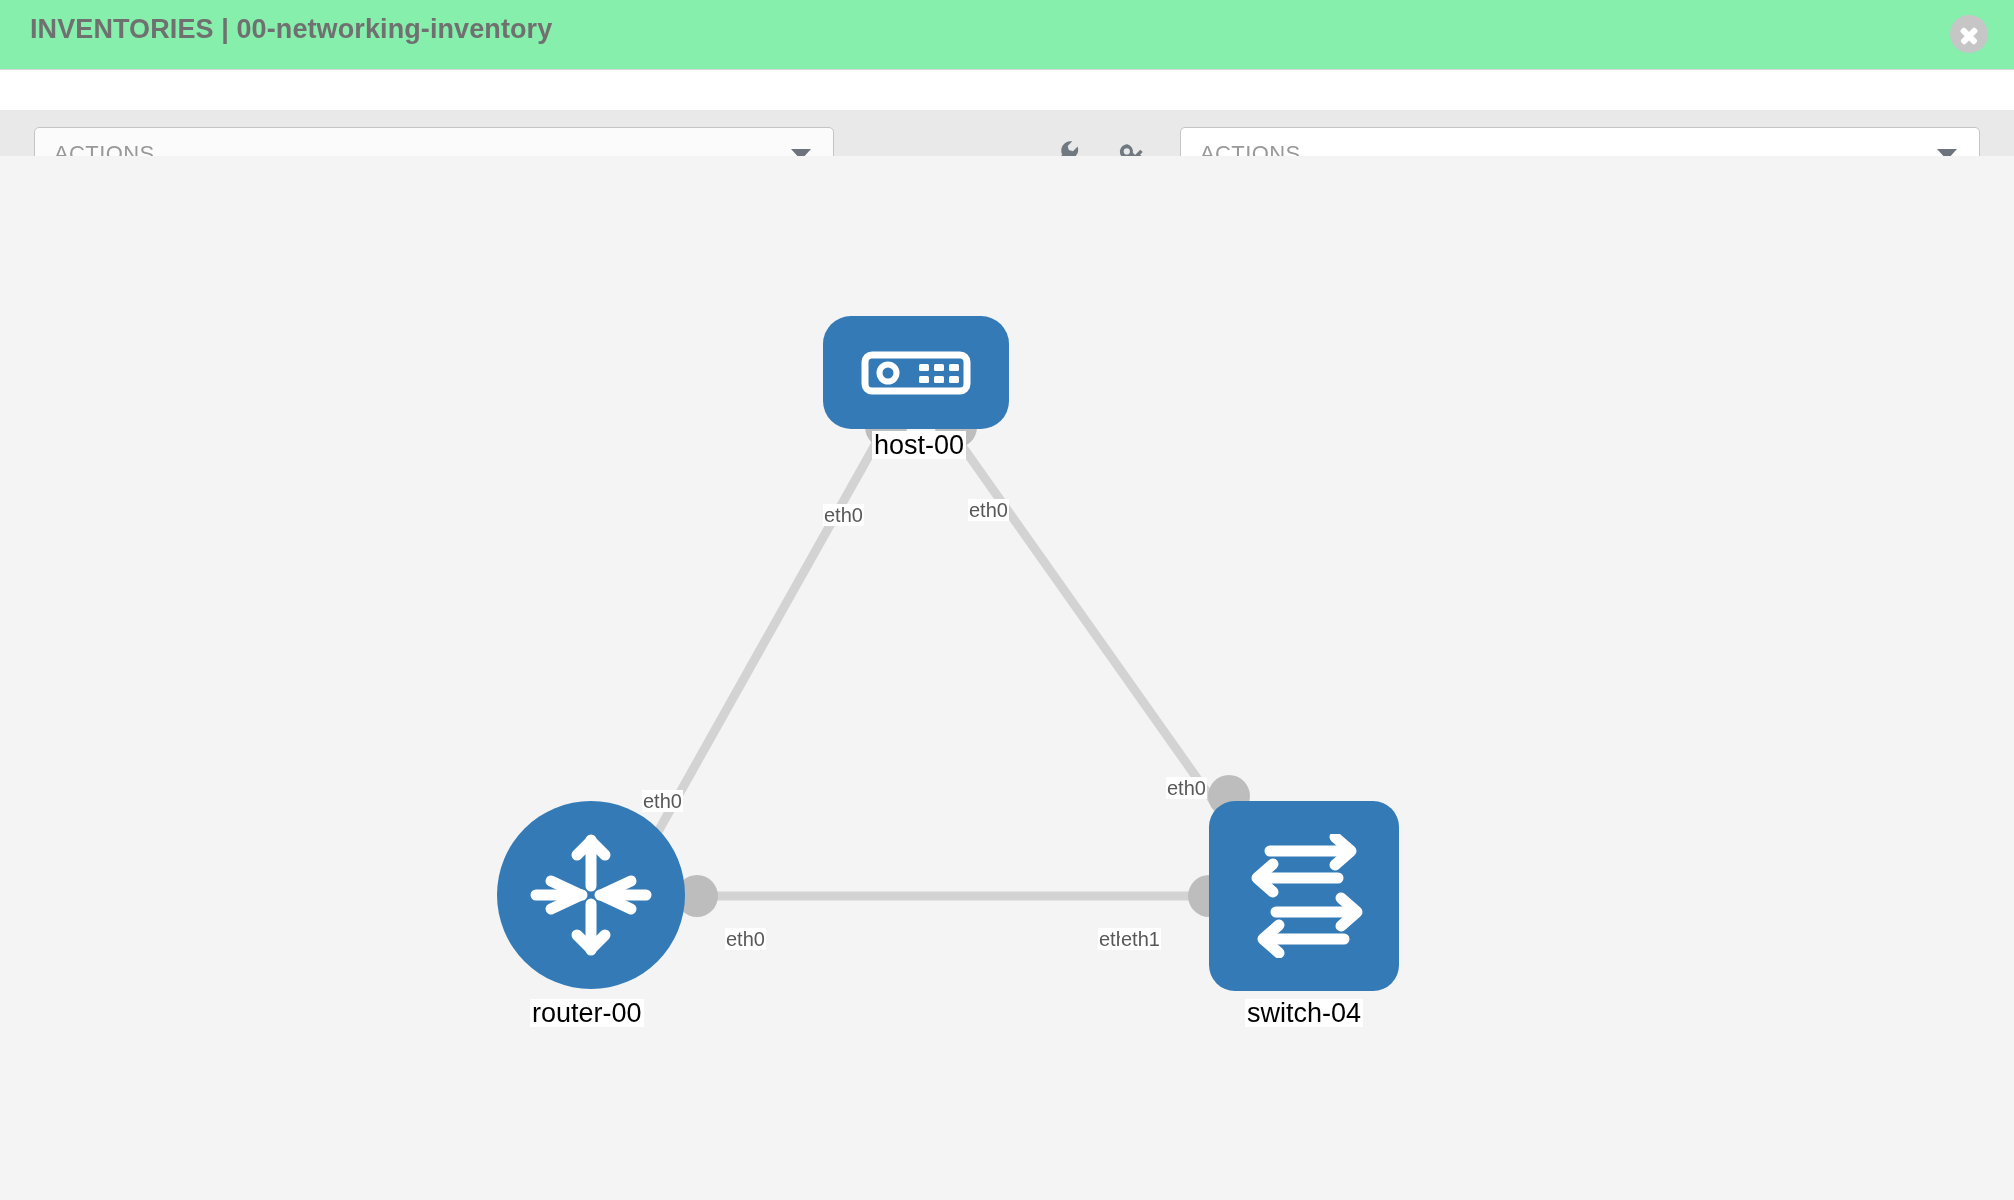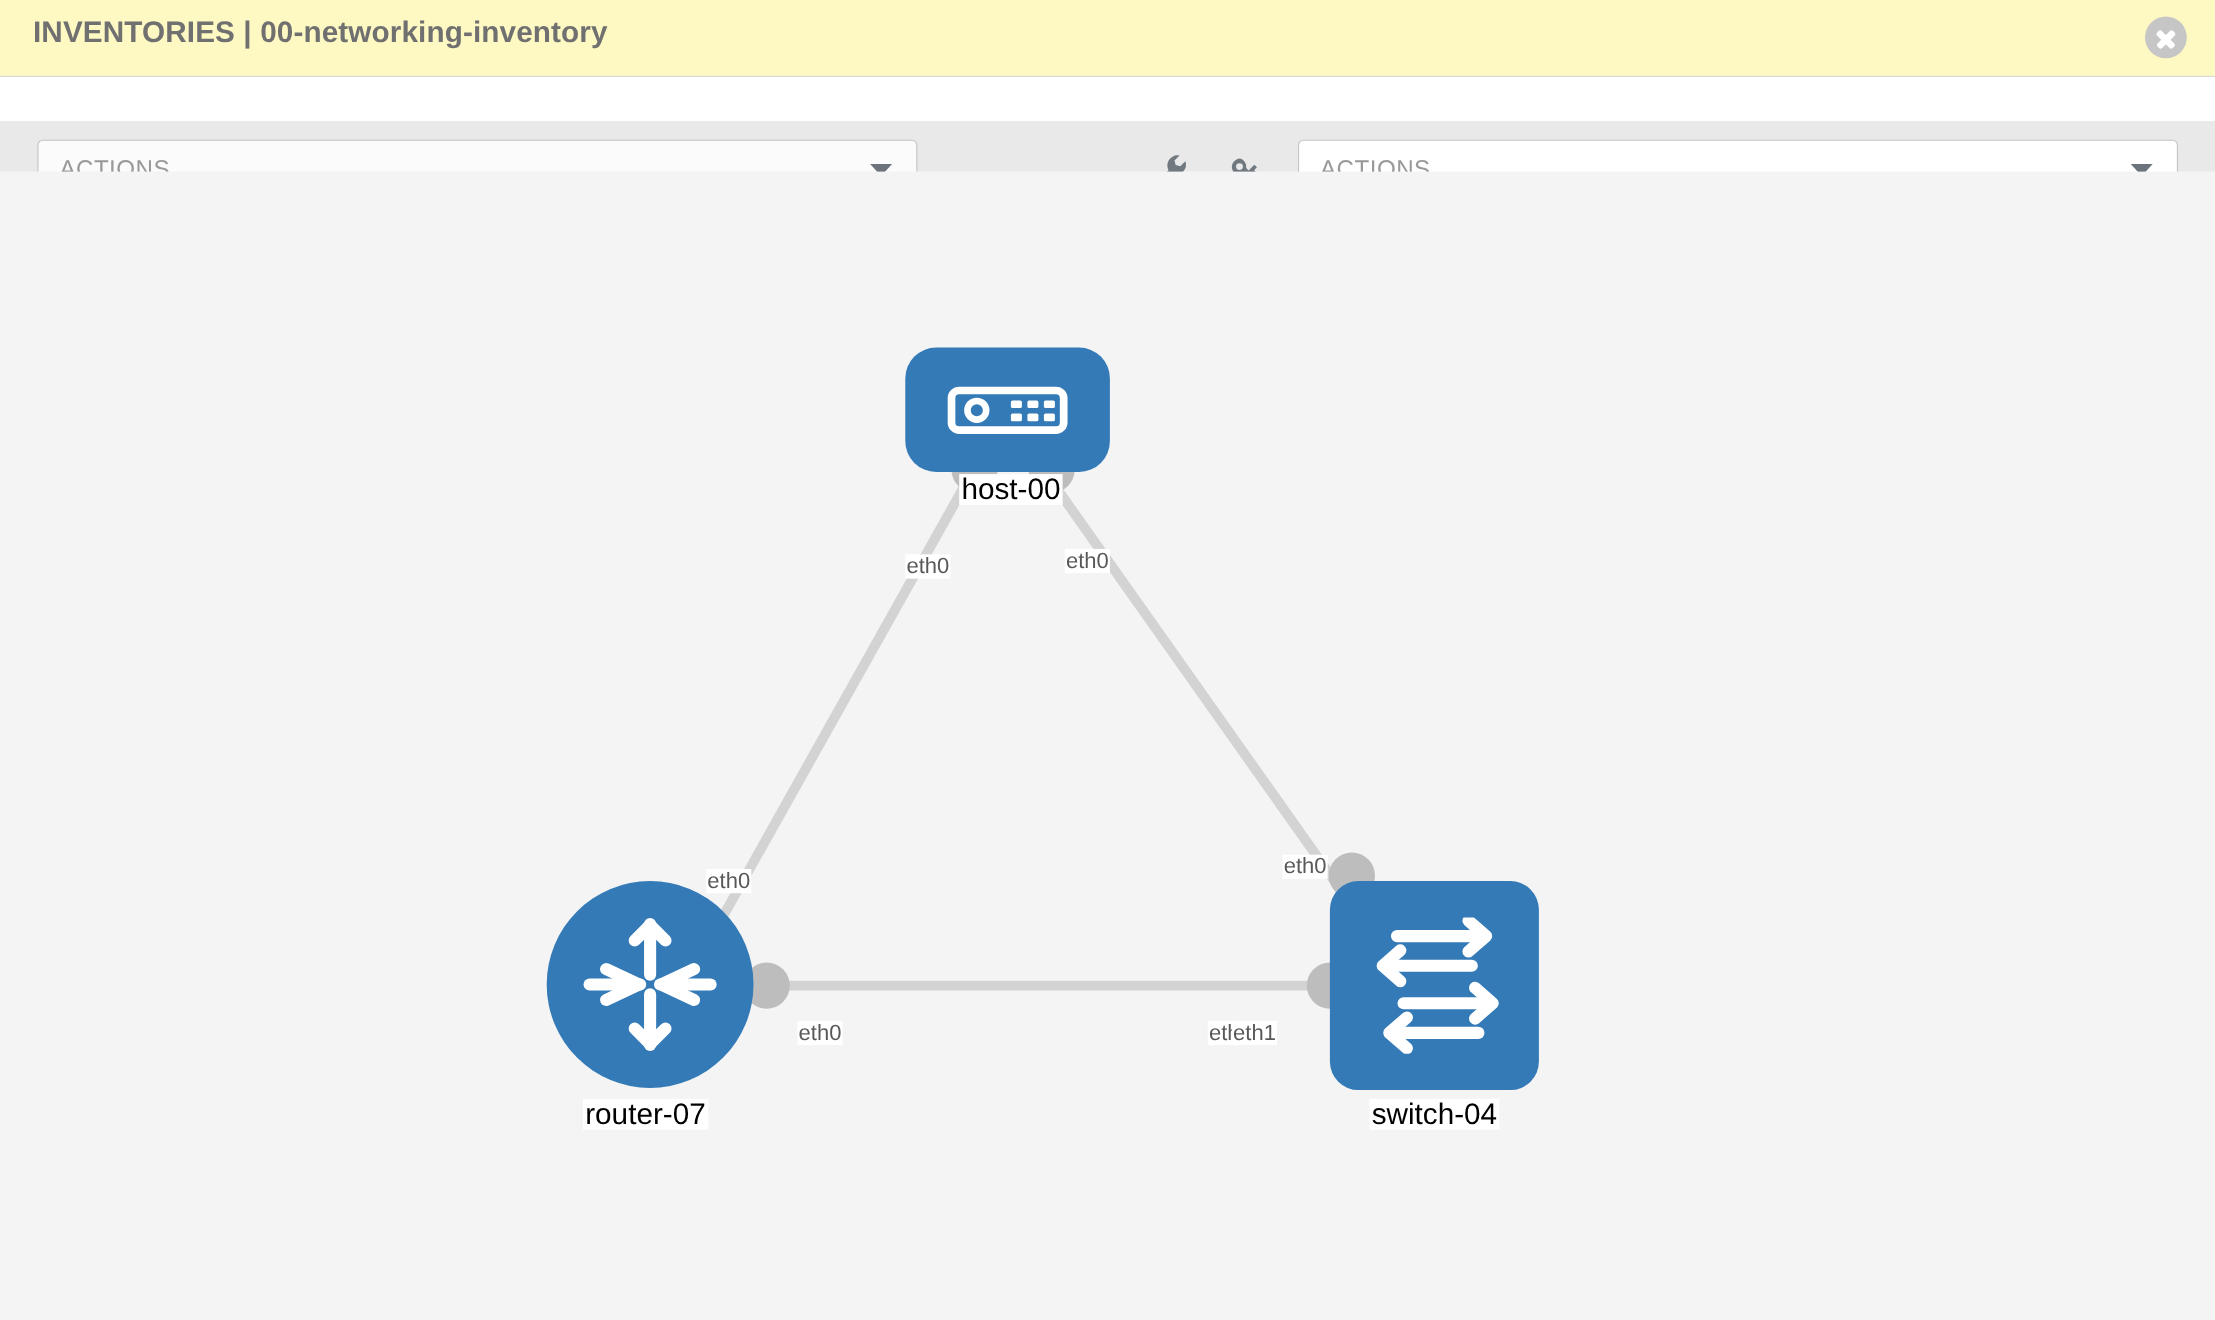--- a/index.html
+++ b/index.html
@@ -18,21 +18,21 @@
     height: 1200px;
     background: #ffffff;
   }
 
   
   .header {
     position: absolute;
     left: 0; top: 0;
     width: 2014px;
     height: 70px;
-    background: #fef9c3;
+    background: #86efac;
     border-bottom: 1px solid #d7d7d7;
     box-sizing: border-box;
   }
   .header-title {
     position: absolute;
     left: 30px;
     top: 14px;
     font-size: 27px;
     font-weight: bold;
     color: #707070;
@@ -307,21 +307,21 @@
 
           <line x1="38" y1="78" x2="118" y2="78"></line>
           <polyline points="103,64 119,78 103,92"></polyline>
           <line x1="106" y1="105" x2="26" y2="105"></line>
           <polyline points="41,91 25,105 41,119"></polyline>
         </g>
       </svg>
     </div>
 
     <div class="nlabel" style="left:872px; top:275px;">host-00</div>
-    <div class="nlabel" style="left:530px; top:843px;">router-07</div>
+    <div class="nlabel" style="left:530px; top:843px;">router-00</div>
     <div class="nlabel" style="left:1245px; top:843px;">switch-04</div>
 
     <div class="elabel" style="left:823px; top:302px;">eth0</div>
     <div class="elabel" style="left:968px; top:297px;">eth0</div>
     <div class="elabel" style="left:642px; top:588px;">eth0</div>
     <div class="elabel" style="left:1166px; top:575px;">eth0</div>
     <div class="elabel" style="left:725px; top:726px;">eth0</div>
     <div class="elabel" style="left:1098px; top:726px;">eth</div>
     <div class="elabel" style="left:1120px; top:726px;text-align:right;">eth1</div>
 

